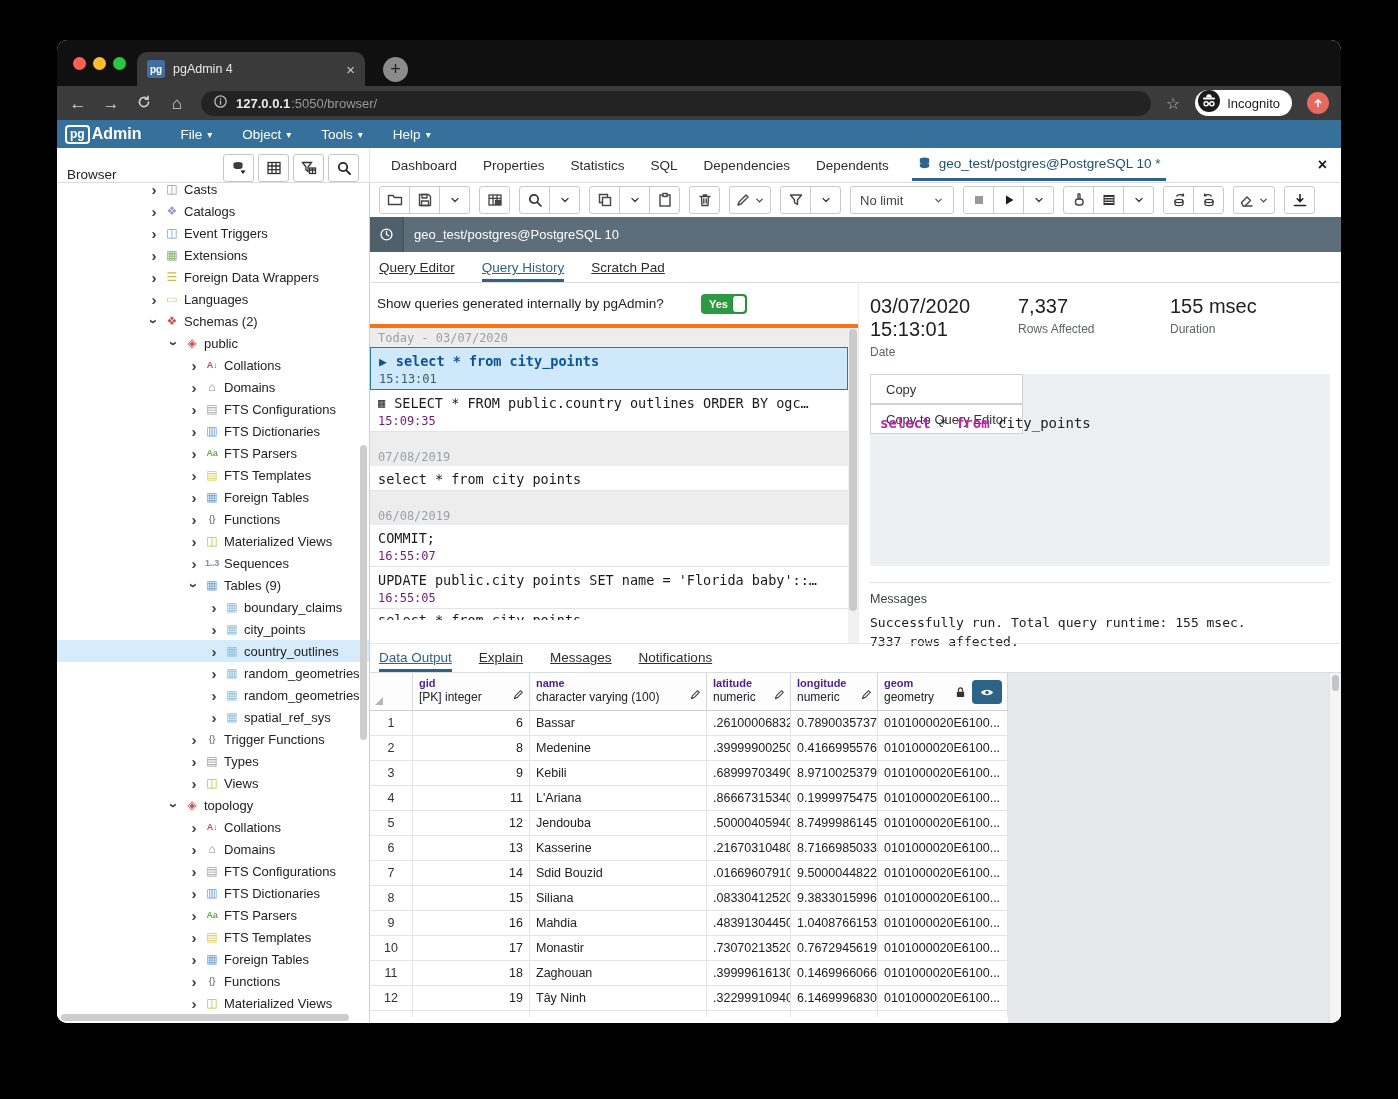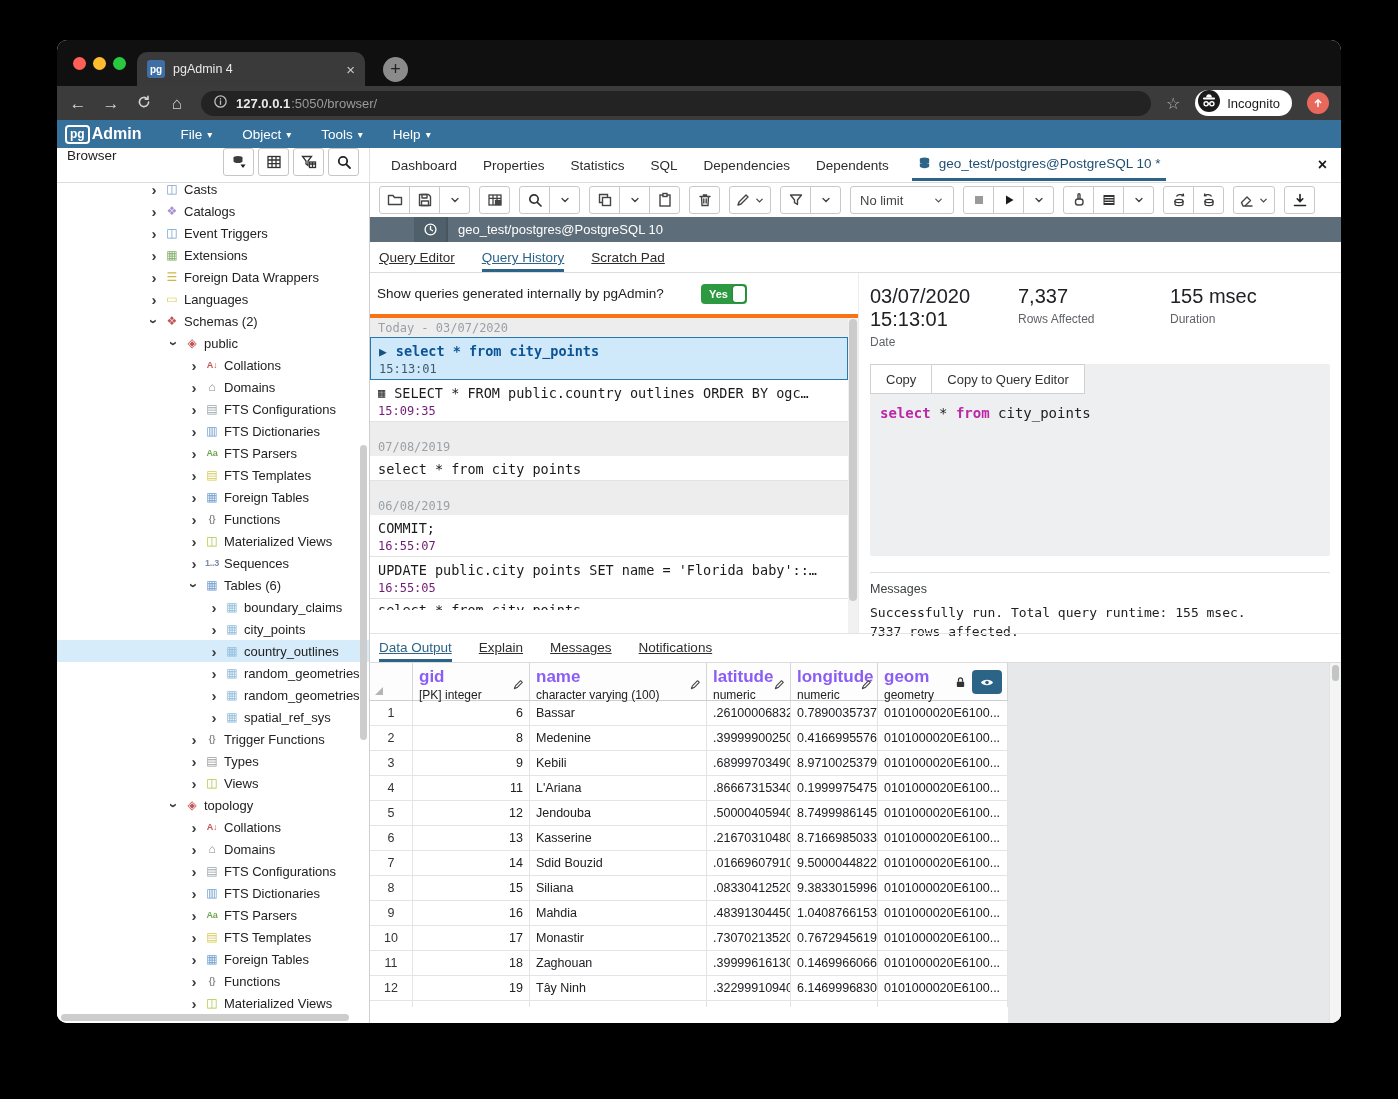--- a/index.html
+++ b/index.html
@@ -28,21 +28,21 @@
   
   .pgheader{height:28px;background:#35719a;display:flex;align-items:center;padding:0 8px;}
   .logo{display:flex;align-items:center;gap:2px;margin-right:24px;}
   .logopg{border:2px solid #fff;border-radius:4px;color:#fff;font-weight:bold;font-size:12px;padding:0 3px;line-height:15px;}
   .logoadmin{color:#fff;font-weight:bold;font-size:16px;}
   .menu{color:#fff;font-size:13.5px;display:flex;gap:5px;align-items:center;margin:0 15px;}
   .menu .car{font-size:10px;}
 
   
   .toolrow{height:34px;border-bottom:1px solid #dcdcdc;display:flex;background:#fff;}
-  .toolrow-left{width:313px;display:flex;align-items:flex-start;padding:0 10px;border-right:1px solid #e2e2e2;box-sizing:border-box;}
+  .toolrow-left{width:313px;display:flex;align-items:flex-end;padding:0 10px;border-right:1px solid #e2e2e2;box-sizing:border-box;}
   .browser-label{font-size:13.5px;color:#222;flex:1;}
   .sbtn{width:29px;height:26px;border:1px solid #c6c6c6;border-radius:3px;background:#fff;display:flex;align-items:center;justify-content:center;margin-left:4px;}
   .toolrow-right{flex:1;display:flex;align-items:center;padding-left:8px;position:relative;}
   .mtab{font-size:13.5px;color:#2d2d2d;margin:0 13px;}
   .atab{display:flex;gap:7px;align-items:center;color:#1e4f70;font-size:13.5px;border-bottom:3px solid #2c6487;height:31px;padding:0 5px;margin-left:10px;box-sizing:border-box;}
   .closeall{position:absolute;right:14px;color:#1a1a1a;font-weight:bold;font-size:16px;}
 
   .split{display:flex;height:841px;}
 
   
@@ -60,21 +60,21 @@
 
   
   .content{flex:1;display:flex;flex-direction:column;background:#fff;min-width:0;}
   .qtoolbar{height:34px;display:flex;align-items:center;padding:0 9px;gap:9px;flex:none;}
   .btngroup{display:flex;}
   .qbtn{min-width:31px;height:28px;background:#fff;border:1px solid #c9c9c9;display:flex;align-items:center;justify-content:center;padding:0 5px;box-sizing:border-box;margin-left:-1px;gap:3px;}
   .btngroup .qbtn:first-child{border-radius:3px 0 0 3px;margin-left:0;}
   .btngroup .qbtn:last-child{border-radius:0 3px 3px 0;}
   .btngroup .qbtn:only-child{border-radius:3px;}
   .limitsel{width:104px;height:28px;border:1px solid #c9c9c9;border-radius:3px;display:flex;align-items:center;justify-content:space-between;padding:0 9px;font-size:13px;color:#444;background:#fff;box-sizing:border-box;}
-  .connbar{height:25px;background:#5d6d79;display:flex;align-items:center;flex:none;padding-left:44px;}
+  .connbar{height:35px;background:#5d6d79;display:flex;align-items:center;flex:none;}
   .connicon{width:34px;height:100%;background:#50606b;display:flex;align-items:center;justify-content:center;border-right:2px solid #47565f;box-sizing:border-box;}
   .conntitle{color:#fff;font-size:13px;padding-left:10px;}
   .etabs{height:30px;border-bottom:1px solid #dcdcdc;display:flex;gap:27px;padding-left:9px;align-items:flex-end;flex:none;}
   .etab{font-size:13.5px;color:#2d2d2d;padding-bottom:7px;text-decoration:underline;}
   .etab.active{color:#2c6487;border-bottom:3px solid #2c6487;padding-bottom:4px;}
 
   
   .history{height:360px;display:flex;flex:none;min-width:0;}
   .hleft{width:488px;display:flex;flex-direction:column;flex:none;box-sizing:border-box;}
   .hhead{height:41px;display:flex;align-items:center;padding:0 7px;justify-content:space-between;flex:none;}
@@ -95,34 +95,34 @@
   .h-entry.sel .h-time{color:#3c5a6e;}
   .h-ic{font-size:12px;color:#333;}
   .h-ic.play{color:#15527e;font-size:13px;}
   .h-entry.partial{height:11px;overflow:hidden;padding-top:3px;border-bottom:none;}
   .hright{flex:1;border-left:1px solid #ececec;padding:12px 11px 0;min-width:0;}
   .stats{display:flex;margin-bottom:15px;}
   .stat .v{font-size:20px;color:#202124;}
   .stat .l{font-size:12px;color:#5f6368;margin-top:4px;}
   .stat.s1{width:148px;} .stat.s2{width:150px;flex:1;} .stat.s3{width:160px;}
   .sqlbox{background:#edeff1;height:192px;position:relative;border-radius:2px;}
-  .copybar{position:absolute;top:0;left:0;display:flex;}
+  .copybar{position:absolute;top:0;left:0;display:flex;flex-direction:column;}
   .cbtn{height:28px;background:#fff;border:1px solid #d2d2d2;font-size:13px;color:#333;display:flex;align-items:center;padding:0 15px;margin-right:-1px;}
   .sqltext{position:absolute;top:41px;left:10px;font-family:"DejaVu Sans Mono",monospace;font-size:14px;color:#202124;}
   .kw{color:#bc26a7;font-weight:bold;}
   .msgs{border-top:1px solid #e0e0e0;margin-top:16px;padding-top:9px;}
   .msglabel{font-size:12.5px;color:#3c4043;margin-bottom:7px;}
   .msgline{font-family:"DejaVu Sans Mono",monospace;font-size:13px;color:#202124;line-height:19px;}
 
   
   .otabs{height:28px;border-bottom:1px solid #dcdcdc;display:flex;gap:27px;padding-left:9px;align-items:flex-end;flex:none;border-top:1px solid #e4e4e4;}
   .gridarea{flex:1;position:relative;overflow:hidden;}
   .ghrow{display:flex;height:38px;border-bottom:1px solid #cfcfcf;background:#fdfdfd;width:638px;box-sizing:border-box;}
   .gh{border-right:1px solid #d6d6d6;position:relative;padding:4px 6px;box-sizing:border-box;}
-  .gh .n{font-size:17px;font-weight:bold;color:#8b5cf6;display:block;}
+  .gh .n{font-size:11px;font-weight:bold;color:#4c1d95;display:block;}
   .gh .t{font-size:12px;color:#202124;display:block;margin-top:1px;}
   .c0{width:43px;flex:none;} .c1{width:117px;flex:none;} .c2{width:177px;flex:none;}
   .c3{width:84px;flex:none;} .c4{width:87px;flex:none;} .c5{width:130px;flex:none;}
   .pencil{position:absolute;right:5px;top:13px;}
   .sorttri{position:absolute;left:5px;bottom:5px;width:0;height:0;border-left:8px solid transparent;border-bottom:8px solid #b5b5b5;}
   .lockic{position:absolute;right:40px;top:12px;}
   .eyebtn{position:absolute;right:5px;top:7px;width:30px;height:24px;background:#2c6487;border-radius:4px;display:flex;align-items:center;justify-content:center;}
   .grow{display:flex;height:25px;border-bottom:1px solid #e4e4e4;width:638px;font-size:12.5px;color:#202124;box-sizing:border-box;}
   .gc{border-right:1px solid #e4e4e4;padding:0 6px;line-height:24px;white-space:nowrap;overflow:hidden;box-sizing:border-box;}
   .gc.r{text-align:right;} .gc.num{text-align:center;color:#333;}
@@ -345,21 +345,21 @@
             <span class="tlbl">Materialized Views</span>
           </div>
           <div class="tree-row" style="padding-left: 129px;">
             <span class="tw">›</span>
             <span class="ti txtic" style="color: rgb(122, 138, 160);">1..3</span>
             <span class="tlbl">Sequences</span>
           </div>
           <div class="tree-row" style="padding-left: 129px;">
             <span class="tw open">›</span>
             <span class="ti" style="color: rgb(111, 159, 208);">▦</span>
-            <span class="tlbl">Tables (6)</span>
+            <span class="tlbl">Tables (9)</span>
           </div>
           <div class="tree-row" style="padding-left: 149px;">
             <span class="tw">›</span>
             <span class="ti" style="color: rgb(143, 188, 220);">▦</span>
             <span class="tlbl">boundary_claims</span>
           </div>
           <div class="tree-row" style="padding-left: 149px;">
             <span class="tw">›</span>
             <span class="ti" style="color: rgb(143, 188, 220);">▦</span>
             <span class="tlbl">city_points</span>

